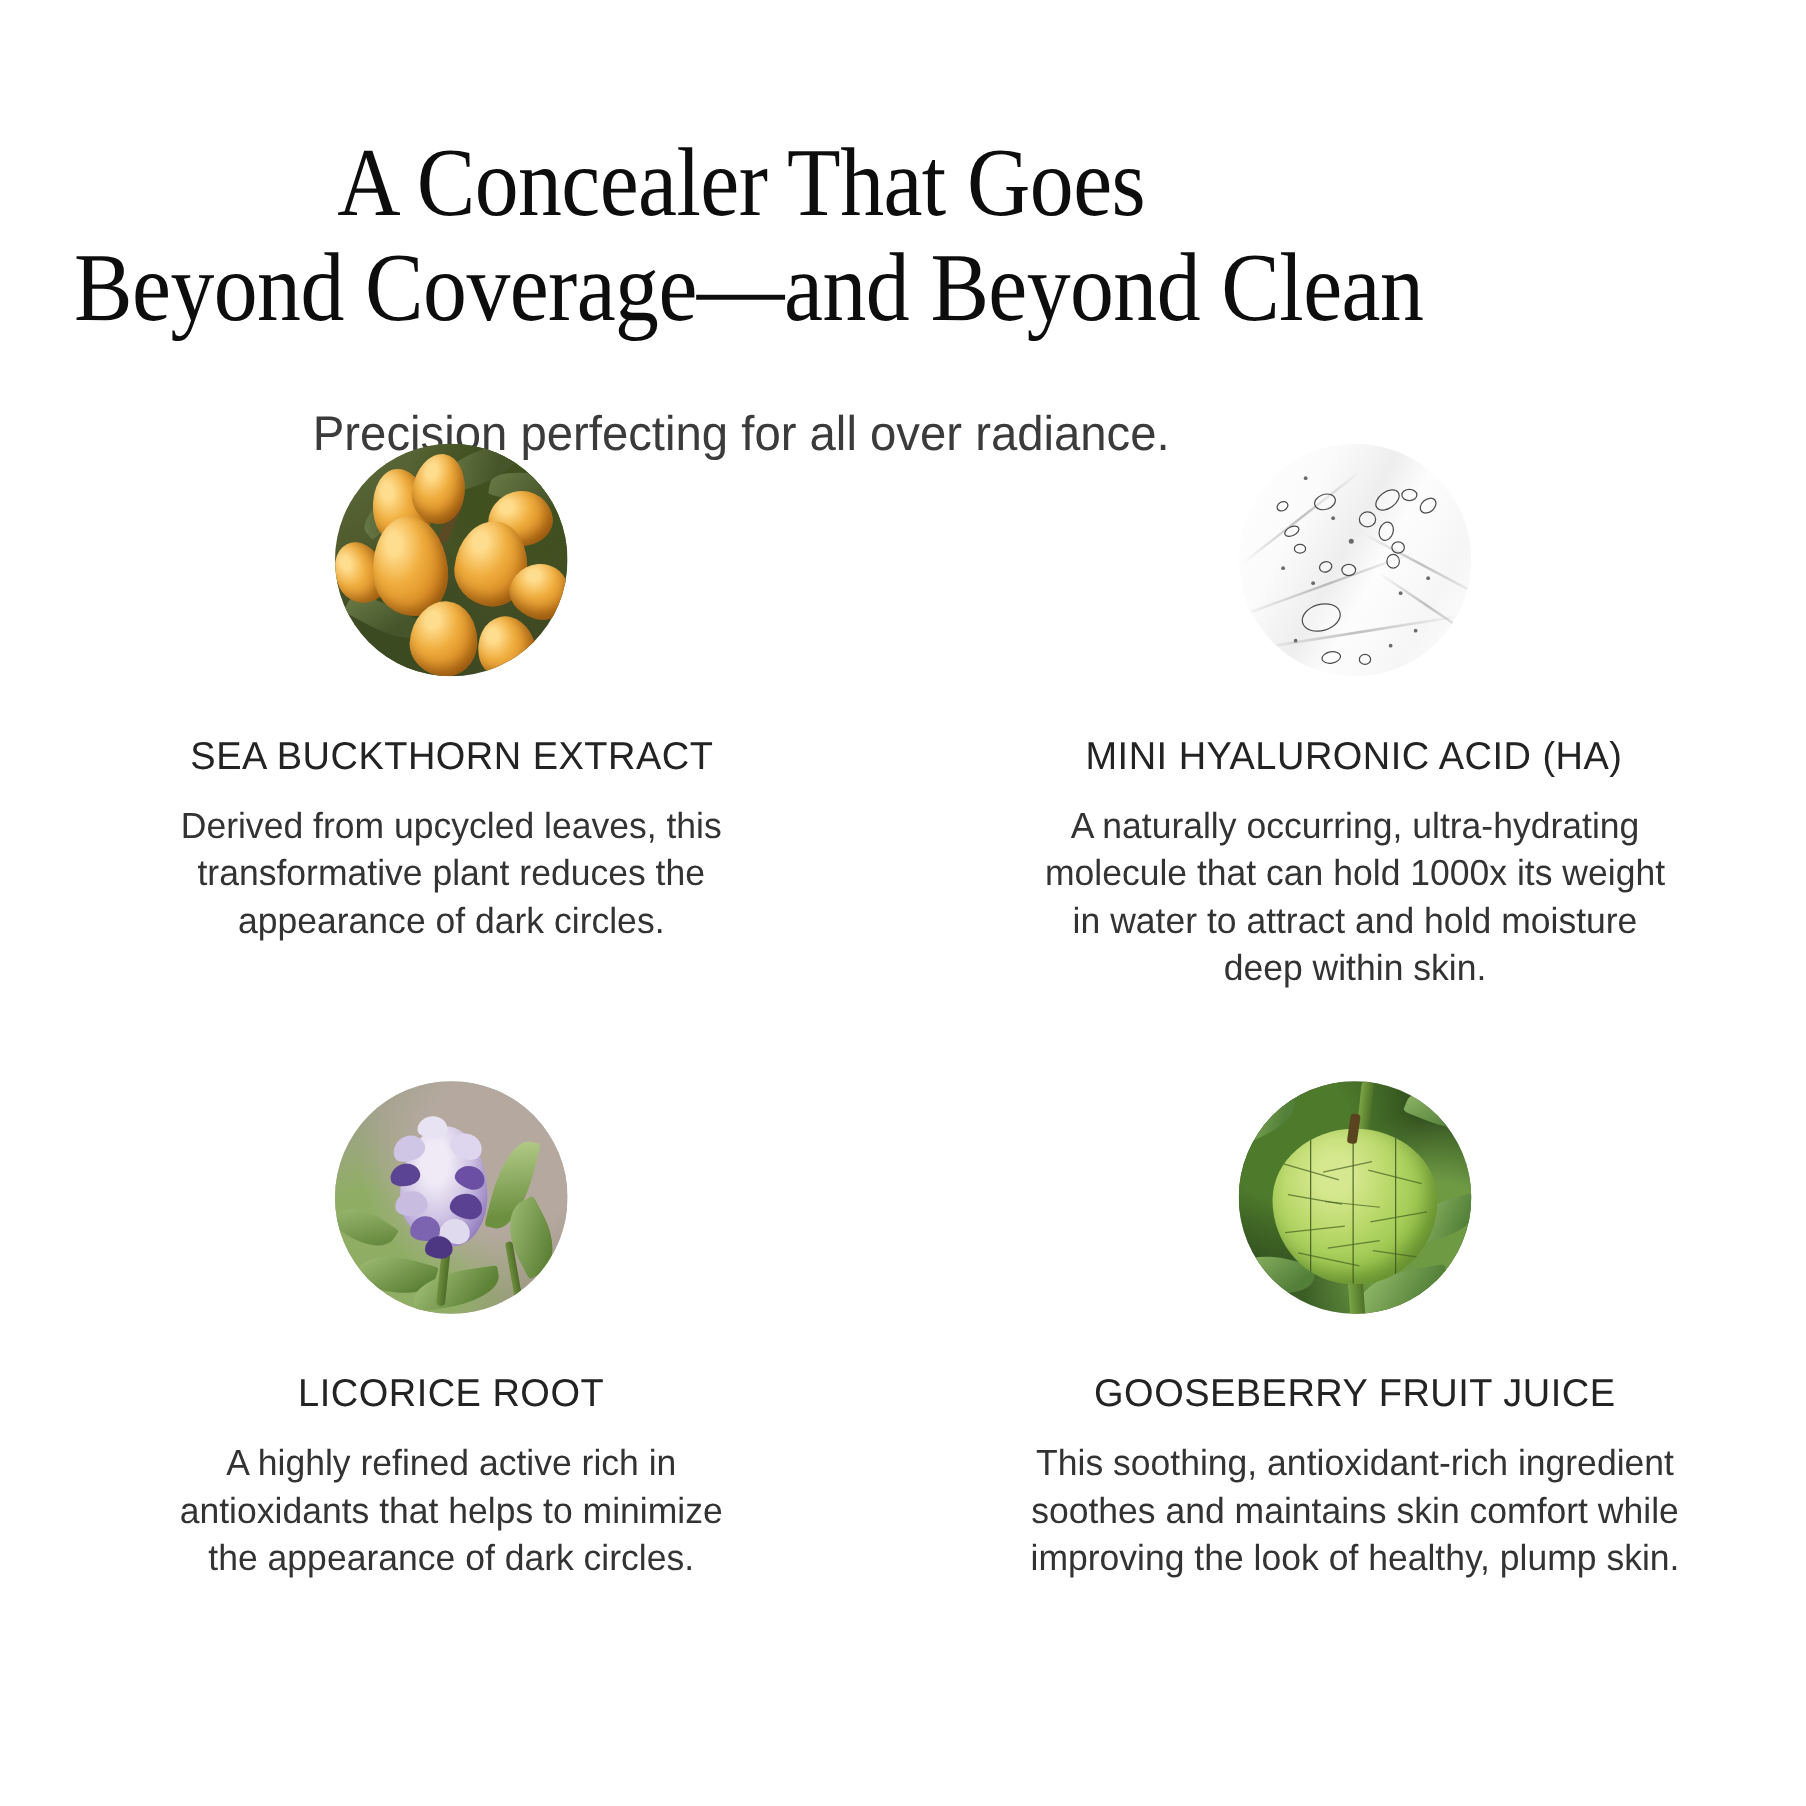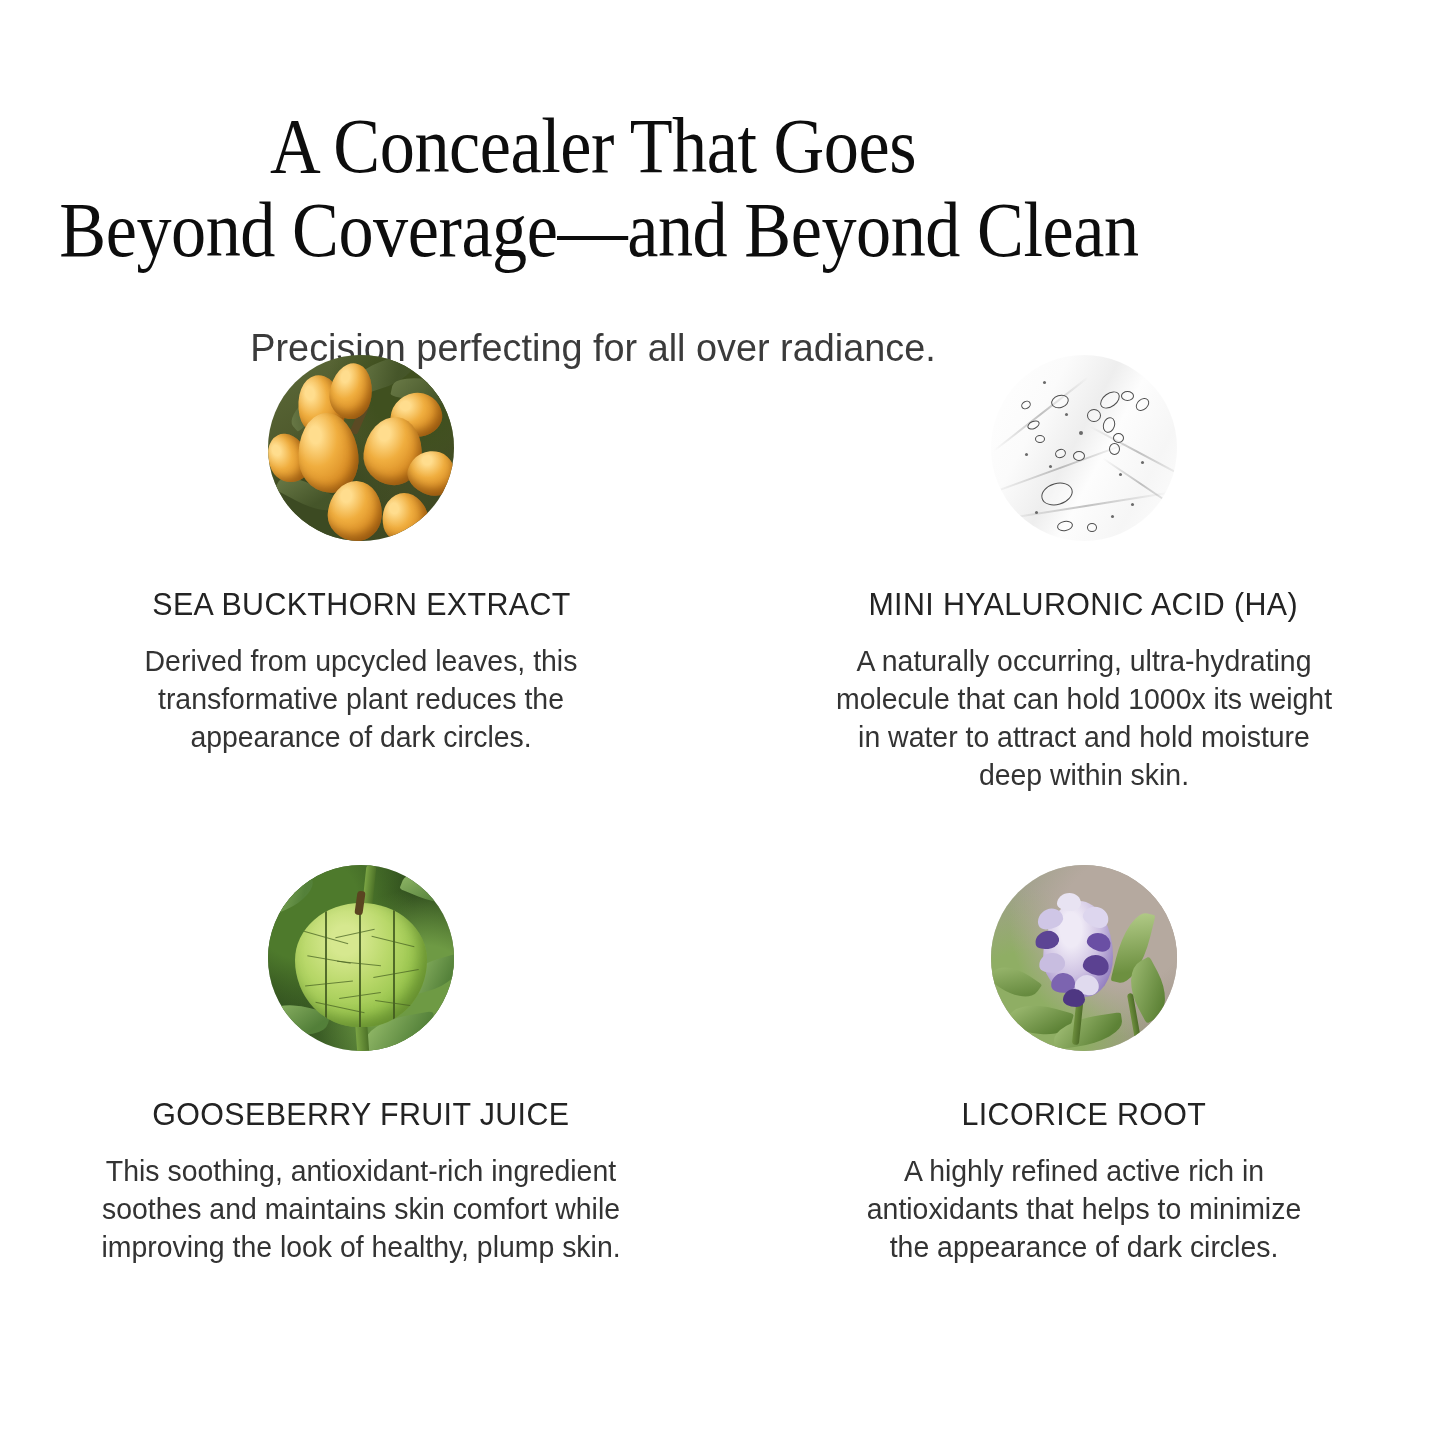--- a/index.html
+++ b/index.html
@@ -286,20 +286,46 @@
         <div class="speck" style="left:140px; top:148px; width:3px; height:3px;"></div>
         <div class="speck" style="left:120px; top:160px; width:3px; height:3px;"></div>
         <div class="speck" style="left:44px;  top:156px; width:3px; height:3px;"></div>
         <div class="speck" style="left:150px; top:106px; width:3px; height:3px;"></div>
         <div class="speck" style="left:34px;  top:98px;  width:3px; height:3px;"></div>
       </div>
       <div class="card-title">MINI HYALURONIC ACID (HA)</div>
       <div class="card-body">A naturally occurring, ultra-hydrating molecule that can hold 1000x its weight in water to attract and hold moisture deep within skin.</div>
     </div>
 
+    <div class="card">
+      <div class="thumb">
+        <div class="layer img-licorice"></div>
+        <div class="lic-leaf" style="left:128px; top:46px;  width:28px; height:74px; transform:rotate(14deg); background:linear-gradient(160deg,#b7cf8d,#6d9040 80%);"></div>
+        <div class="lic-leaf" style="left:140px; top:96px;  width:34px; height:58px; transform:rotate(-28deg);"></div>
+        <div class="lic-leaf" style="left:18px;  top:140px; width:62px; height:30px; transform:rotate(16deg);"></div>
+        <div class="lic-leaf" style="left:62px;  top:152px; width:70px; height:28px; transform:rotate(-8deg);"></div>
+        <div class="lic-leaf" style="left:0px;   top:104px; width:48px; height:26px; transform:rotate(34deg); opacity:.8;"></div>
+        <div class="lic-stem" style="left:84px;  top:118px; width:7px;  height:62px; transform:rotate(6deg);"></div>
+        <div class="lic-stem" style="left:140px; top:128px; width:6px;  height:48px; transform:rotate(-10deg);"></div>
+        <div class="floret" style="left:52px; top:36px;  width:70px; height:96px; background:radial-gradient(ellipse at 40% 30%, #efeaf6 0 18%, #cfc3e3 48%, #9a86c4 78%, #6f58a6 100%);"></div>
+        <div class="floret" style="left:46px; top:44px;  width:26px; height:20px; background:#cfc6e6; transform:rotate(-24deg);"></div>
+        <div class="floret" style="left:92px; top:42px;  width:26px; height:20px; background:#ddd6ee; transform:rotate(20deg);"></div>
+        <div class="floret" style="left:44px; top:66px;  width:24px; height:18px; background:#5c4494; transform:rotate(-14deg);"></div>
+        <div class="floret" style="left:96px; top:68px;  width:24px; height:18px; background:#6a4fa4; transform:rotate(16deg);"></div>
+        <div class="floret" style="left:48px; top:88px;  width:26px; height:20px; background:#c8bde0; transform:rotate(-8deg);"></div>
+        <div class="floret" style="left:92px; top:90px;  width:26px; height:20px; background:#5b4191; transform:rotate(10deg);"></div>
+        <div class="floret" style="left:60px; top:108px; width:24px; height:20px; background:#7c64b0; transform:rotate(-6deg);"></div>
+        <div class="floret" style="left:84px; top:110px; width:24px; height:20px; background:#e0daee; transform:rotate(8deg);"></div>
+        <div class="floret" style="left:66px; top:28px;  width:24px; height:18px; background:#e8e3f2;"></div>
+        <div class="floret" style="left:72px; top:124px; width:22px; height:18px; background:#4e3782;"></div>
+      </div>
+      <div class="card-title">LICORICE ROOT</div>
+      <div class="card-body">A highly refined active rich in antioxidants that helps to minimize the appearance of dark circles.</div>
+    </div>
+
     <div class="card wide">
       <div class="thumb">
         <div class="layer img-gooseberry"></div>
         <div class="gb-leaf" style="left:-6px;  top:16px;  width:54px; height:26px; transform:rotate(-24deg);"></div>
         <div class="gb-leaf" style="left:134px; top:10px;  width:60px; height:26px; transform:rotate(22deg);"></div>
         <div class="gb-leaf" style="left:136px; top:96px;  width:58px; height:28px; transform:rotate(-16deg);"></div>
         <div class="gb-leaf" style="left:-4px;  top:140px; width:64px; height:30px; transform:rotate(14deg);"></div>
         <div class="gb-leaf" style="left:96px;  top:152px; width:72px; height:30px; transform:rotate(-10deg);"></div>
         <div class="gb-stalk" style="left:96px; top:0px;   width:10px; height:48px; transform:rotate(6deg); border-radius:4px;"></div>
         <div class="gb-stalk" style="left:88px; top:150px; width:12px; height:40px; transform:rotate(-4deg); border-radius:4px;"></div>
@@ -317,40 +343,14 @@
           <div class="vein" style="left:78px; top:70px; width:46px; height:1px; transform:rotate(-10deg);"></div>
           <div class="vein" style="left:80px; top:100px; width:42px; height:1px; transform:rotate(8deg);"></div>
           <div class="vein" style="left:20px; top:104px; width:50px; height:1px; transform:rotate(12deg);"></div>
         </div>
         <div class="gb-stalk" style="left:88px; top:26px; width:8px; height:24px; background:#5a4420; border-radius:3px; transform:rotate(8deg);"></div>
       </div>
       <div class="card-title">GOOSEBERRY FRUIT JUICE</div>
       <div class="card-body">This soothing, antioxidant-rich ingredient soothes and maintains skin comfort while improving the look of healthy, plump skin.</div>
     </div>
 
-    <div class="card">
-      <div class="thumb">
-        <div class="layer img-licorice"></div>
-        <div class="lic-leaf" style="left:128px; top:46px;  width:28px; height:74px; transform:rotate(14deg); background:linear-gradient(160deg,#b7cf8d,#6d9040 80%);"></div>
-        <div class="lic-leaf" style="left:140px; top:96px;  width:34px; height:58px; transform:rotate(-28deg);"></div>
-        <div class="lic-leaf" style="left:18px;  top:140px; width:62px; height:30px; transform:rotate(16deg);"></div>
-        <div class="lic-leaf" style="left:62px;  top:152px; width:70px; height:28px; transform:rotate(-8deg);"></div>
-        <div class="lic-leaf" style="left:0px;   top:104px; width:48px; height:26px; transform:rotate(34deg); opacity:.8;"></div>
-        <div class="lic-stem" style="left:84px;  top:118px; width:7px;  height:62px; transform:rotate(6deg);"></div>
-        <div class="lic-stem" style="left:140px; top:128px; width:6px;  height:48px; transform:rotate(-10deg);"></div>
-        <div class="floret" style="left:52px; top:36px;  width:70px; height:96px; background:radial-gradient(ellipse at 40% 30%, #efeaf6 0 18%, #cfc3e3 48%, #9a86c4 78%, #6f58a6 100%);"></div>
-        <div class="floret" style="left:46px; top:44px;  width:26px; height:20px; background:#cfc6e6; transform:rotate(-24deg);"></div>
-        <div class="floret" style="left:92px; top:42px;  width:26px; height:20px; background:#ddd6ee; transform:rotate(20deg);"></div>
-        <div class="floret" style="left:44px; top:66px;  width:24px; height:18px; background:#5c4494; transform:rotate(-14deg);"></div>
-        <div class="floret" style="left:96px; top:68px;  width:24px; height:18px; background:#6a4fa4; transform:rotate(16deg);"></div>
-        <div class="floret" style="left:48px; top:88px;  width:26px; height:20px; background:#c8bde0; transform:rotate(-8deg);"></div>
-        <div class="floret" style="left:92px; top:90px;  width:26px; height:20px; background:#5b4191; transform:rotate(10deg);"></div>
-        <div class="floret" style="left:60px; top:108px; width:24px; height:20px; background:#7c64b0; transform:rotate(-6deg);"></div>
-        <div class="floret" style="left:84px; top:110px; width:24px; height:20px; background:#e0daee; transform:rotate(8deg);"></div>
-        <div class="floret" style="left:66px; top:28px;  width:24px; height:18px; background:#e8e3f2;"></div>
-        <div class="floret" style="left:72px; top:124px; width:22px; height:18px; background:#4e3782;"></div>
-      </div>
-      <div class="card-title">LICORICE ROOT</div>
-      <div class="card-body">A highly refined active rich in antioxidants that helps to minimize the appearance of dark circles.</div>
-    </div>
-
   </div>
 </div>
 
 </body></html>

